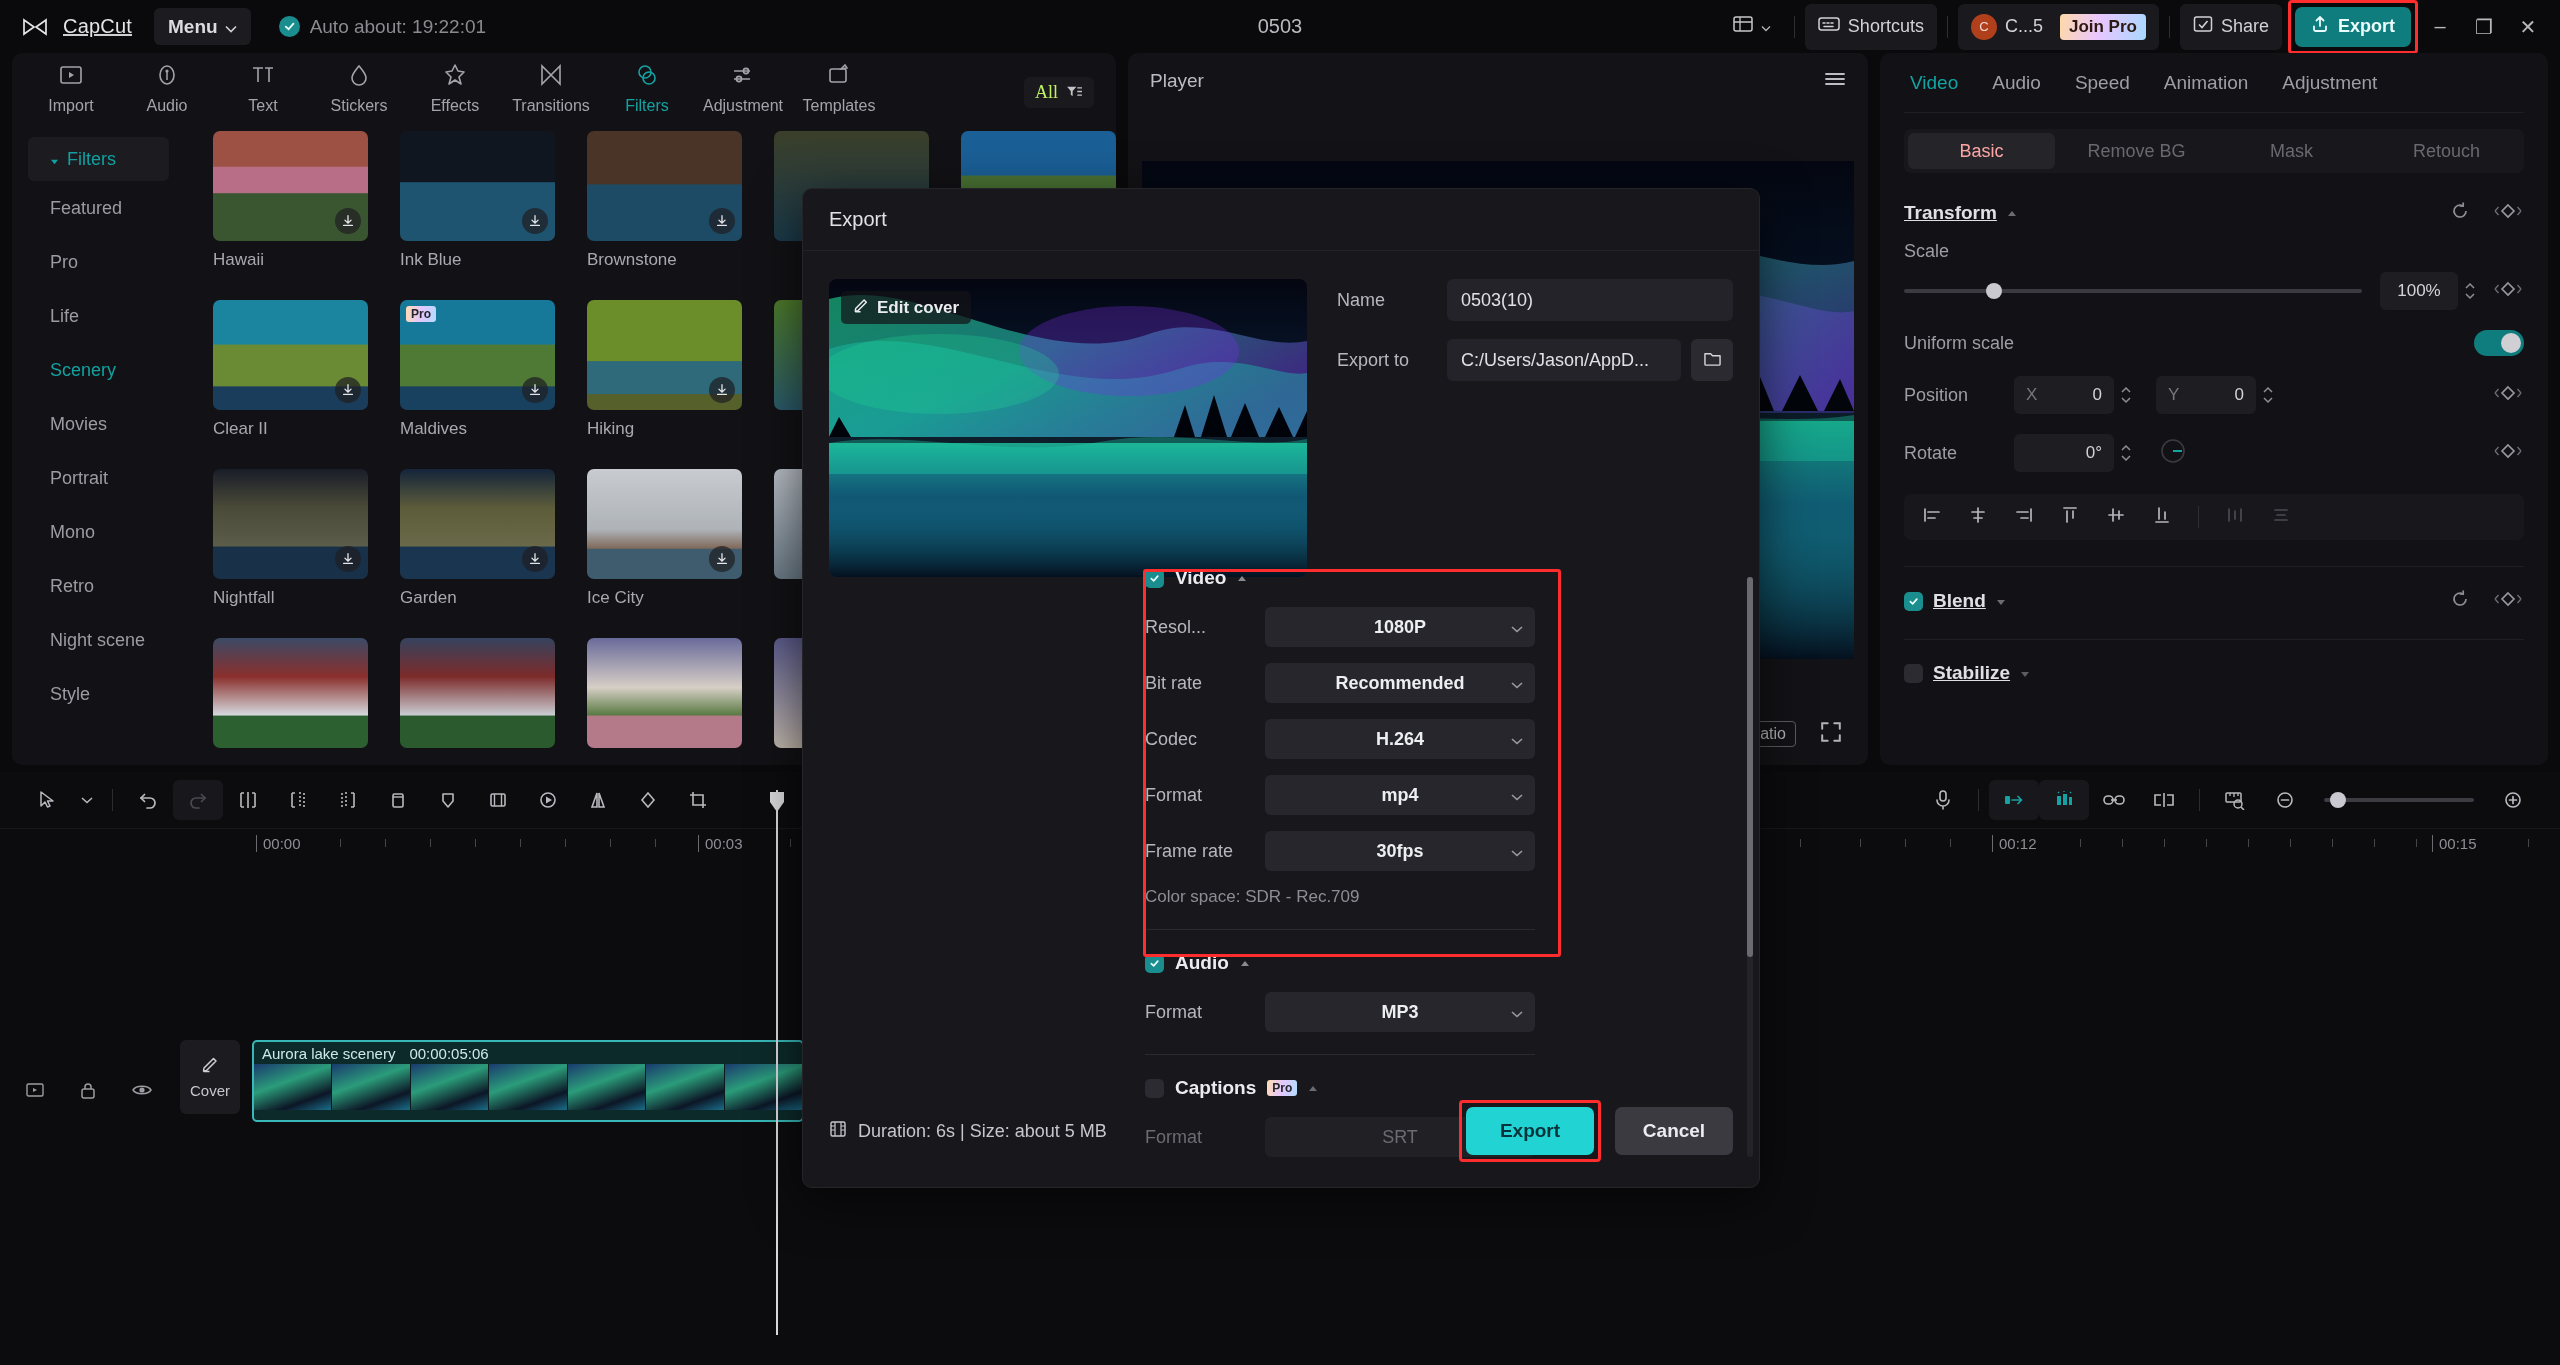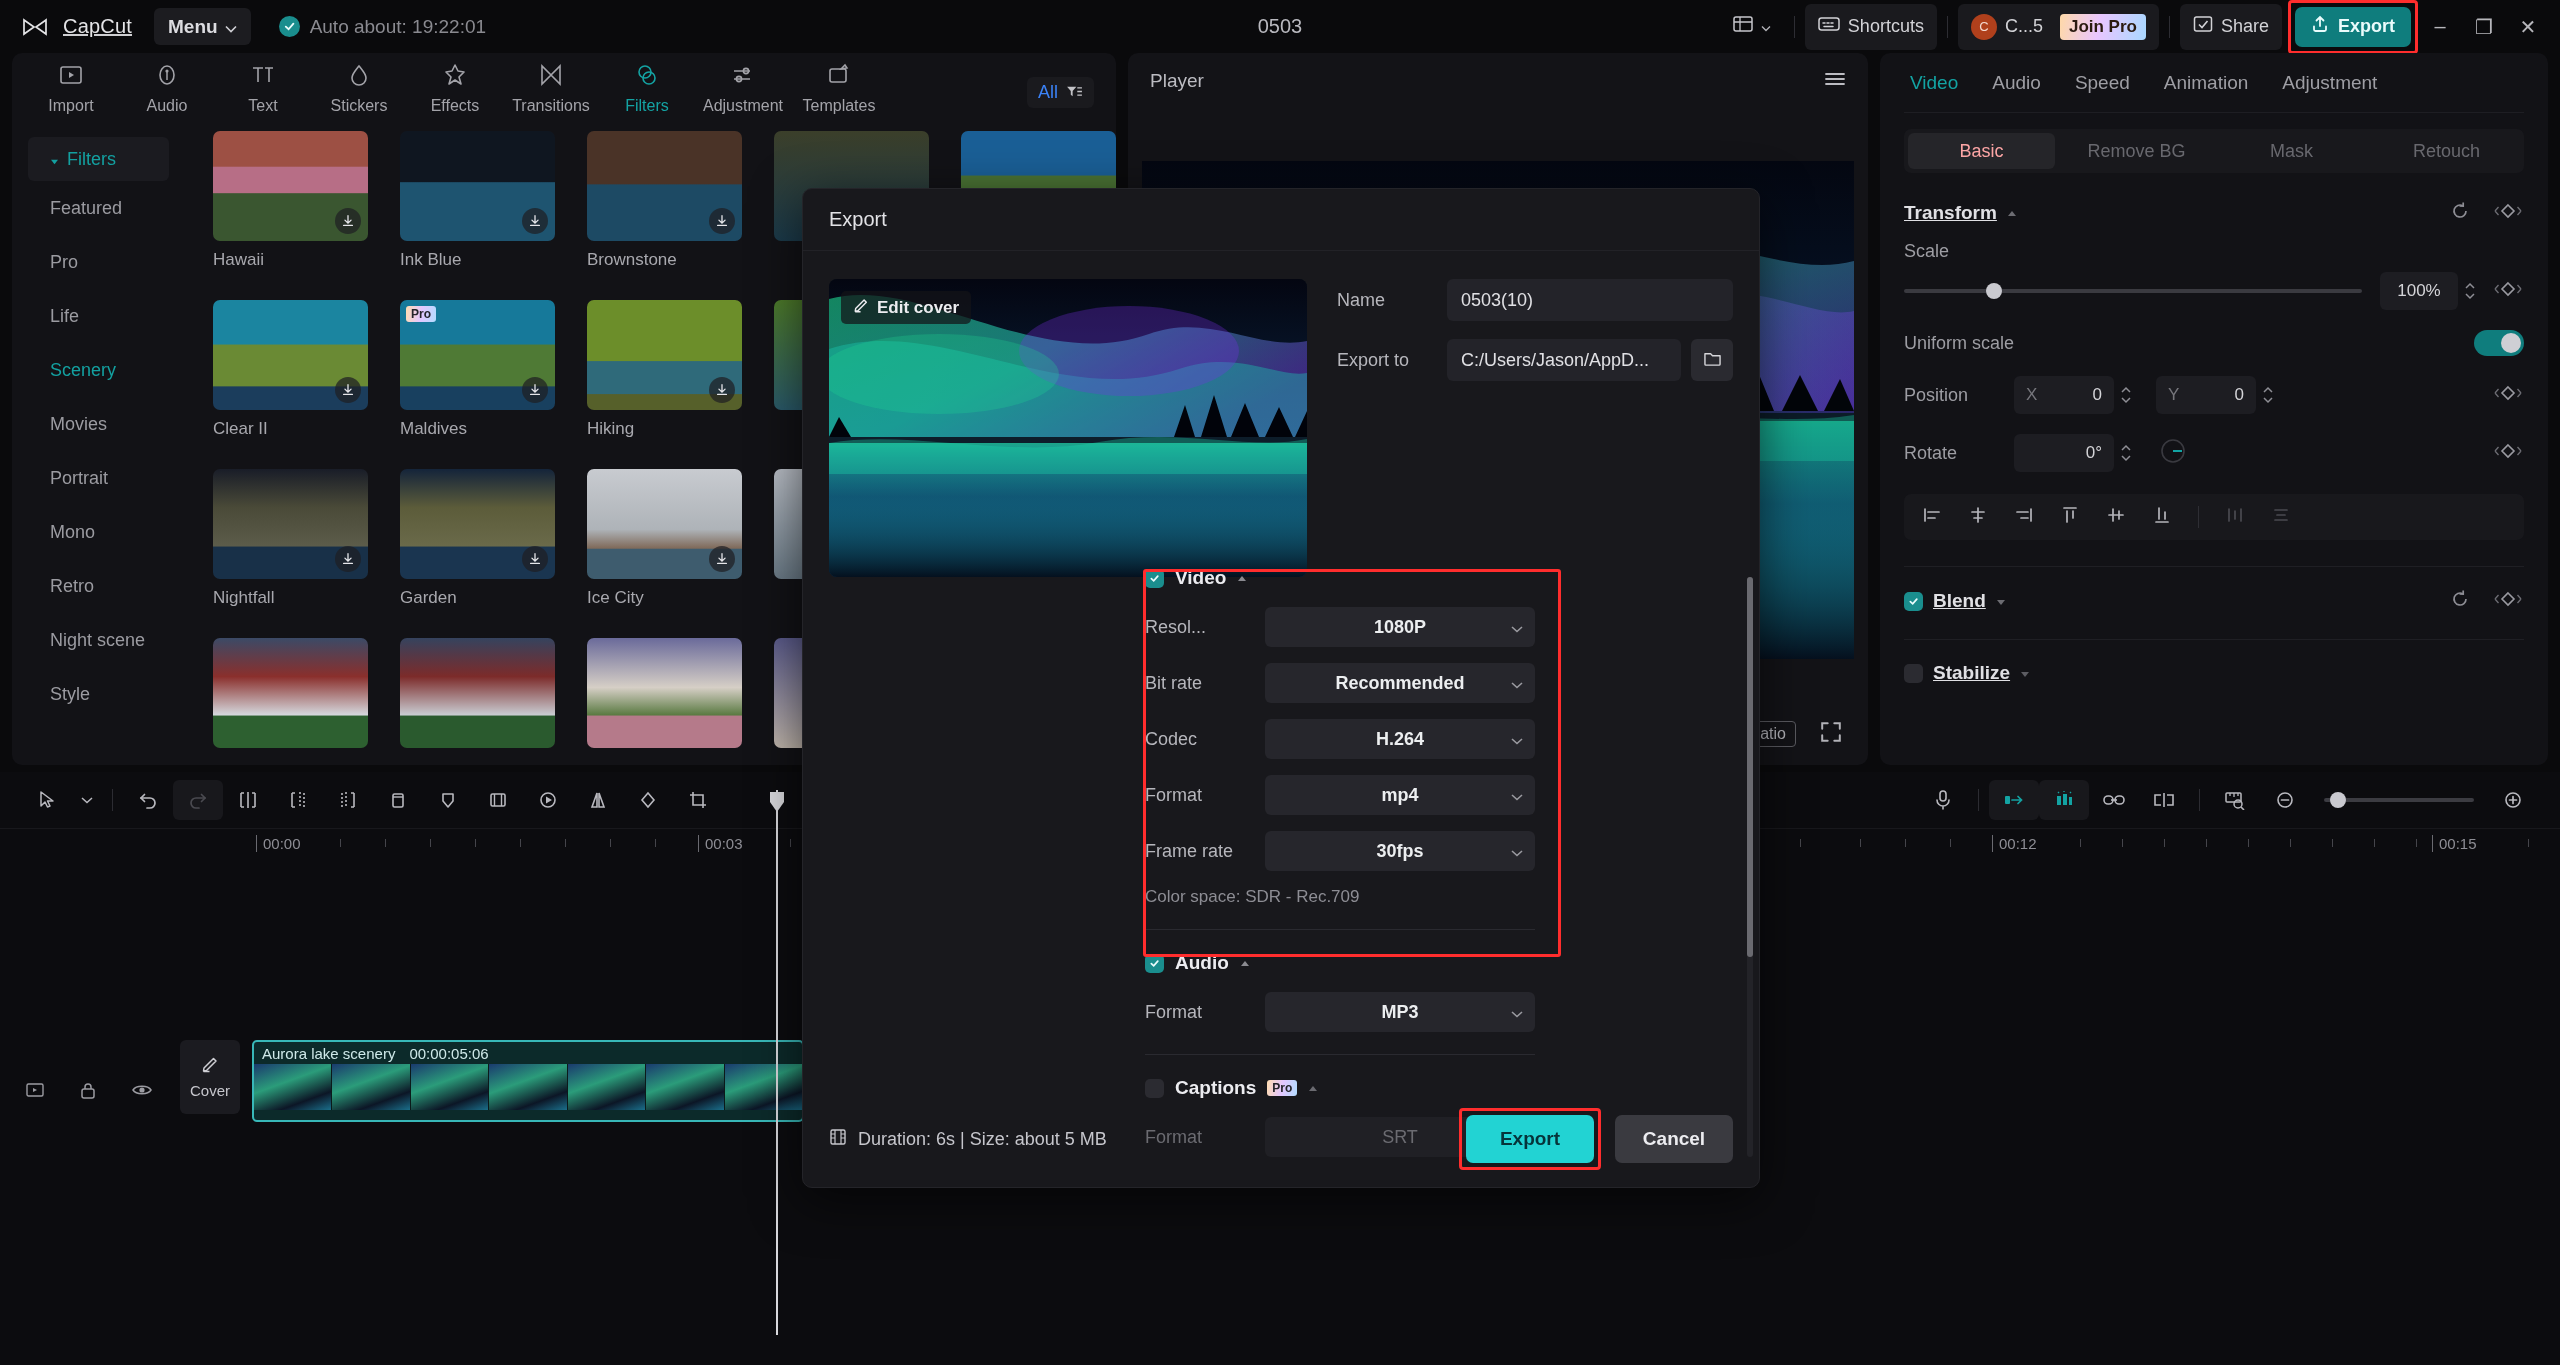--- a/index.html
+++ b/index.html
@@ -78,21 +78,21 @@
   .cat-col { width: 176px; padding-top: 16px; }
   .cat-item {
     height: 54px; display:flex; align-items:center; padding-left: 38px;
     font-size: 18px; color:#9b9ba1;
   }
   .cat-item.head { color:#13a0a0; background:#1b1b20; border-radius:6px; margin: 0 16px;
     padding-left: 22px; height:44px; display:flex; gap:8px; align-items:center; }
   .cat-item.active { color:#13a0a0; }
   .grid-col { flex:1; position:relative; }
   .allrow { position:absolute; right: 22px; top: -44px; display:flex; align-items:center; gap:8px;
-    background:#1a1a1e; border-radius:6px; padding: 5px 11px; font-size:18px; color:#3b82f6; }
+    background:#1a1a1e; border-radius:6px; padding: 5px 11px; font-size:18px; color:#bef264;font-family:Liberation Serif, serif; }
   .fgrid {
     display:grid; grid-template-columns: repeat(5, 155px); gap: 30px 32px;
     padding: 10px 0 0 28px;
   }
   .fcell { width: 155px; }
   .fthumb { width:155px; height:110px; border-radius:7px; position:relative; overflow:hidden; }
   .flabel { margin-top:9px; font-size:17px; color:#a8a8ae; white-space:nowrap; overflow:hidden; }
   .dl {
     position:absolute; right:7px; bottom:7px; width:26px; height:26px; border-radius:50%;
     background: rgba(30,30,34,.72); display:flex; align-items:center; justify-content:center;
@@ -223,21 +223,21 @@
     font-size:18px; color:#eceef0; font-weight:700;
   }
   .select .chev { position:absolute; right: 12px; color:#9a9aa0; font-weight:400; }
   .select.disabled { background:#202025; color:#6b6b71; font-weight:400; }
   .cspace { font-size:17px; color:#8d8d94; margin-top: 4px; }
   .scrolltrack { position:absolute; right: 6px; top: 388px; width: 6px; height: 580px;
     background:#232328; border-radius:3px; }
   .scrollthumb { position:absolute; right: 6px; top: 388px; width: 6px; height: 380px;
     background:#6a6a70; border-radius:3px; }
   .sep-line { height:1px; background:#2a2a30; margin: 22px 24px 22px 0; }
-  .dlg-footer { position:absolute; left:0; right:0; bottom:0; height: 96px;
+  .dlg-footer { position:absolute; left:0; right:0; bottom:8px; height: 96px;
     display:flex; align-items:center; padding: 0 26px; }
   .dur { display:flex; align-items:center; gap:11px; font-size:18px; color:#c6c6cc; }
   .btns { margin-left:auto; display:flex; align-items:center; gap: 14px; }
   .btn-export {
     width: 128px; height: 48px; border-radius: 7px; background:#22d3d3; color:#06343a;
     display:flex; align-items:center; justify-content:center; font-size:19px; font-weight:700;
   }
   .btn-export-hl { padding: 4px; border: 3px solid #ff2d2d; border-radius:4px; }
   .btn-cancel {
     width: 118px; height: 48px; border-radius: 7px; background:#3a3a40; color:#ececf0;

